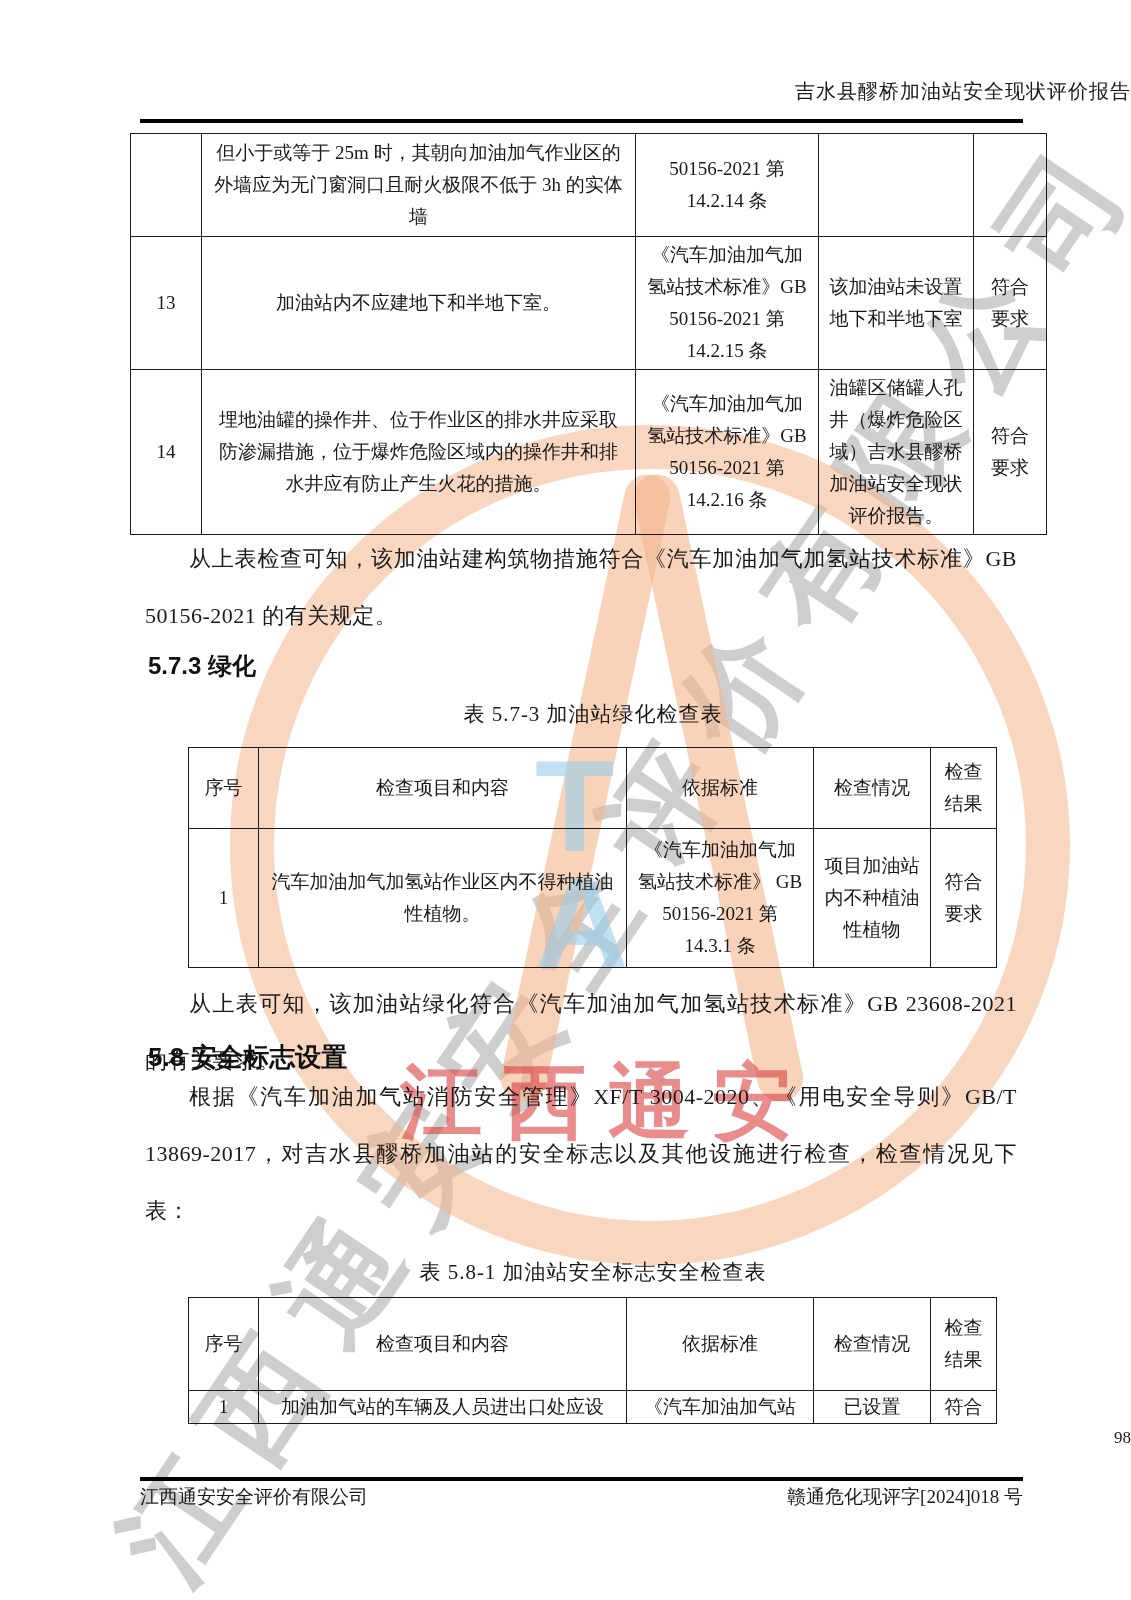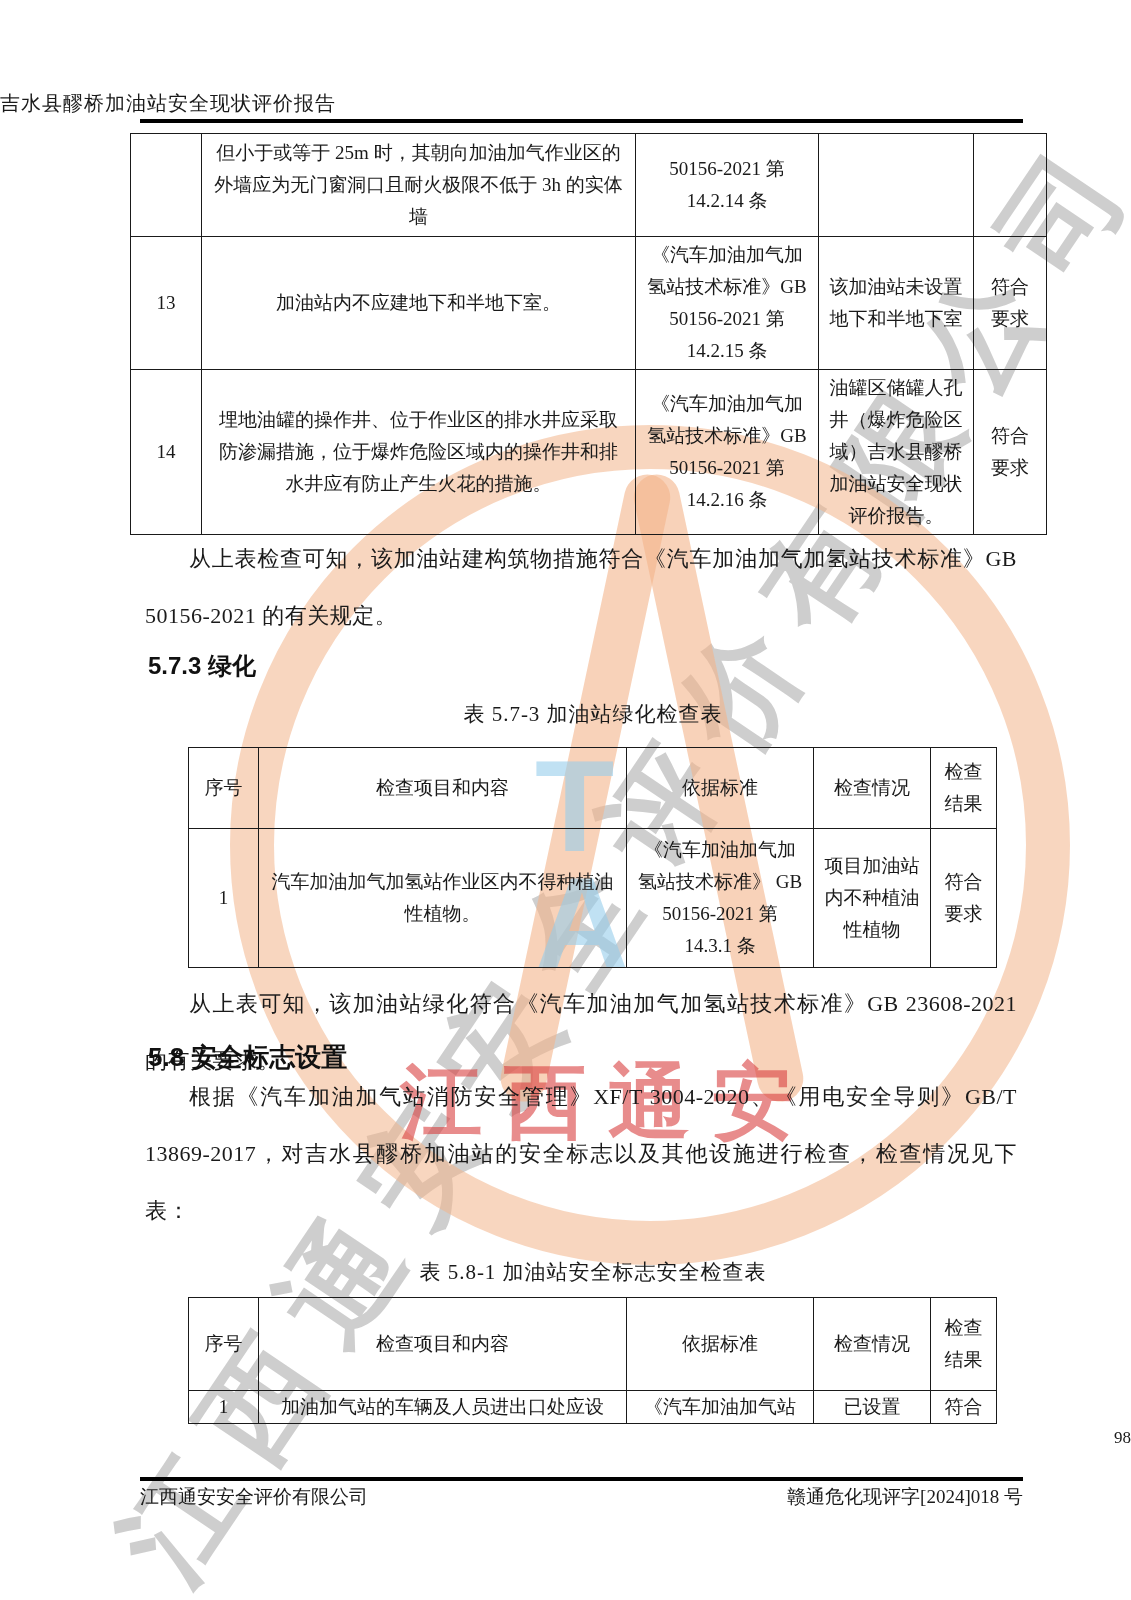--- a/index.html
+++ b/index.html
@@ -33,22 +33,22 @@
   .wm-ta span{display:block;}
   .wm-red{
     left:400px;top:1048px;font-family:"Liberation Sans","DejaVu Sans",sans-serif;
     font-weight:bold;font-size:82px;letter-spacing:22px;white-space:nowrap;
     color:rgba(217,64,64,0.6);
     text-align:center;
   }
   
   .content{position:absolute;z-index:1;}
   .doc-title{
-    left:0;top:78px;width:1131px;text-align:left;
-    font-size:20px;letter-spacing:1px;margin-top:12px;
+    left:0;top:78px;width:1131px;text-align:right;
+    font-size:20px;letter-spacing:1px;
   }
   .rule{left:140px;width:883px;height:3.5px;background:#000;}
   .rule-top{top:119px;}
   .rule-bottom{top:1477px;}
   
   table.doc{
     border-collapse:collapse;table-layout:fixed;
     font-size:19px;
   }
   table.doc td,table.doc th{

